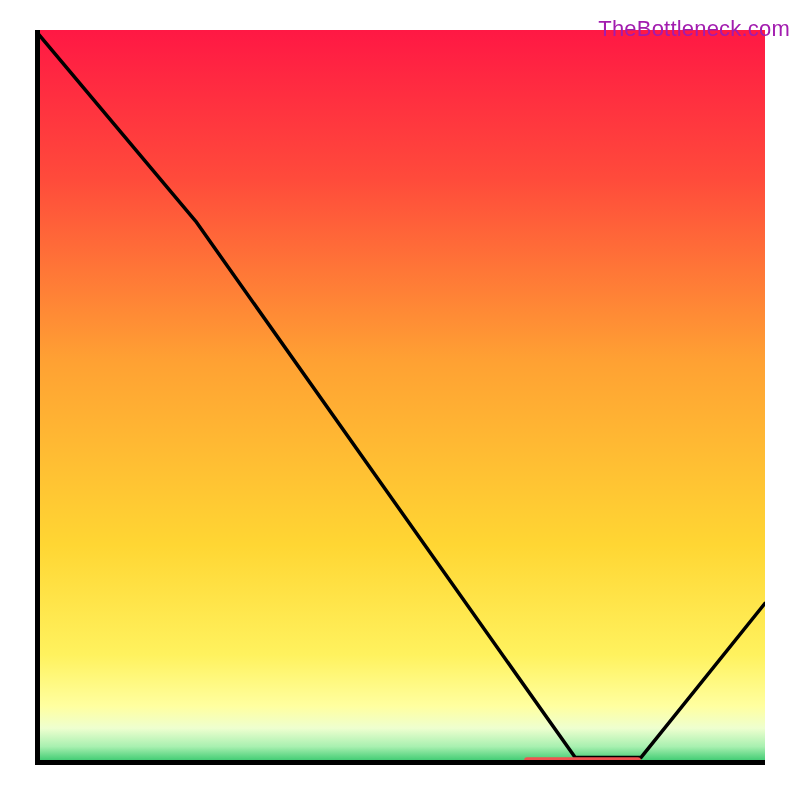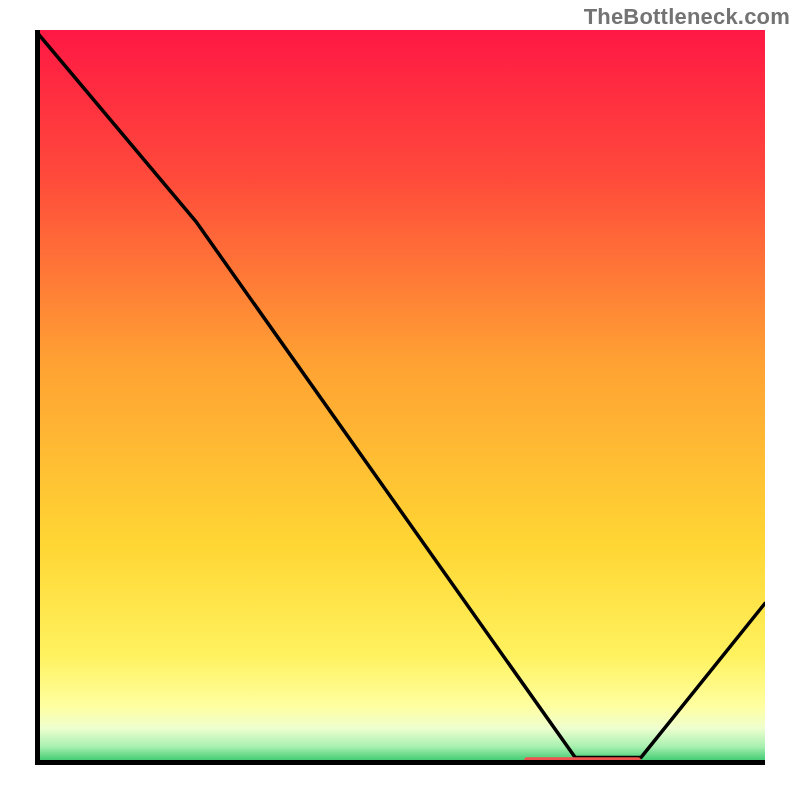--- a/index.html
+++ b/index.html
@@ -4,26 +4,26 @@
 <style>
   * { margin: 0; padding: 0; box-sizing: border-box; }
   html, body { width: 800px; height: 800px; overflow: hidden; background: #fff; }
   .container {
     position: relative;
     width: 800px;
     height: 800px;
   }
   .watermark {
     position: absolute;
-    top: 4px;
+    top: 16px;
     right: 10px;
     font-family: Arial, Helvetica, sans-serif;
     font-size: 22px;
-    font-weight: 700;
-    color: #737373;
+    font-weight: 400;
+    color: #a21caf;
     letter-spacing: 0.2px;
     z-index: 10;
   }
   .plot-area {
     position: absolute;
     left: 35px;
     top: 30px;
     width: 730px;
     height: 735px;
     overflow: hidden;

